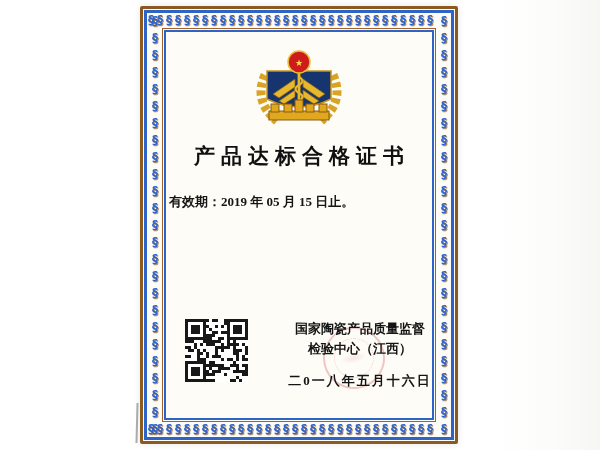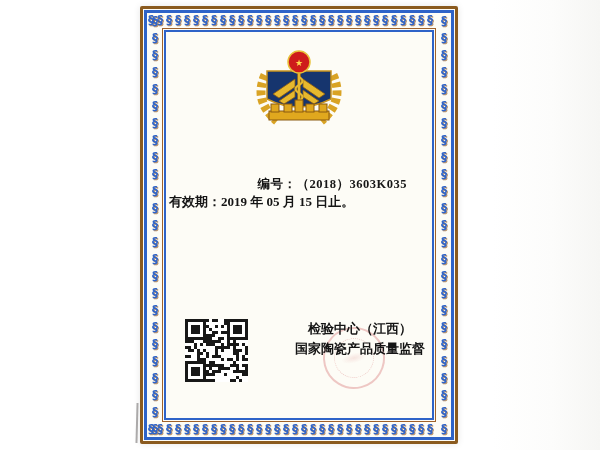--- a/index.html
+++ b/index.html
@@ -117,24 +117,22 @@
           <rect x="33" y="55" width="8" height="8"></rect>
           <rect x="44" y="51" width="8" height="12"></rect>
           <rect x="55" y="55" width="8" height="8"></rect>
           <rect x="68" y="55" width="8" height="8"></rect>
         </g>
         <circle cx="48" cy="13" r="11" fill="#ce1b1b" stroke="#e8c23a" stroke-width="1.5"></circle>
         <text x="48" y="17" text-anchor="middle" font-size="9" fill="#ffd84d">★</text>
       </svg>
     </div>
 
-
-    <div class="number">
-      <span>编号：</span><span>（2018）3603K035</span>
-    </div>
+    <div class="title">产品达标合格证书</div>
+
 
     <div class="textblock">
       <div class="validity">
         <span>有效期：</span><span>2019 年 05 月 15 日止。</span>
       </div>
     </div>
 
     <div class="bottomrow">
       <div class="qr">
           <i style="left:0px;top:0px"></i>
@@ -362,21 +360,22 @@
           <i style="left:18px;top:60px"></i>
           <i style="left:21px;top:60px"></i>
           <i style="left:24px;top:60px"></i>
           <i style="left:27px;top:60px"></i>
           <i style="left:45px;top:60px"></i>
           <i style="left:48px;top:60px"></i>
           <i style="left:54px;top:60px"></i>
         </div>
       <div class="stamp"></div>
       <div class="issuer">
+        <div>国家陶瓷产品质量监督</div>
         <div>检验中心（江西）</div>
-        <div>国家陶瓷产品质量监督</div>
+        <div class="issue-date">二0一八年五月十六日</div>
       </div>
     </div>
 
   </div>
 
   <div class="artifact"></div>
 </div>
 
 </body></html>

